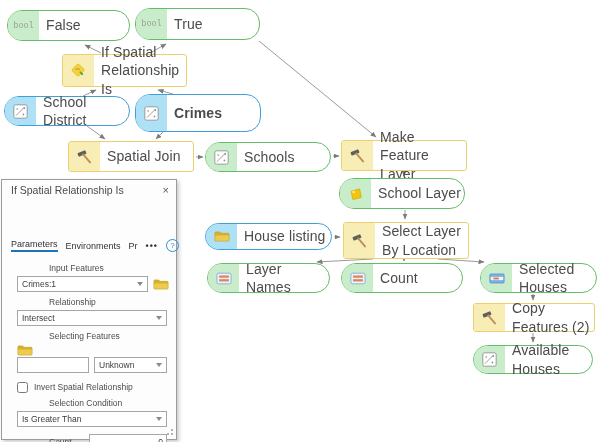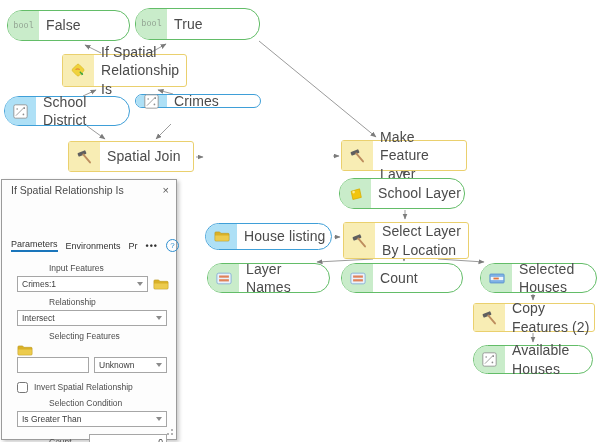--- a/index.html
+++ b/index.html
@@ -116,21 +116,21 @@
           <rect x="1" y="1" width="16" height="16" rx="2" fill="#fff" stroke="#8c8c8c"></rect>
           <line x1="3.5" y1="14" x2="14" y2="3.5" stroke="#8c8c8c"></line>
           <circle cx="5" cy="6" r="1" fill="#8c8c8c"></circle>
           <circle cx="12.5" cy="12.5" r="1" fill="#8c8c8c"></circle>
           <circle cx="13.5" cy="5" r="1" fill="#8c8c8c"></circle>
         </svg>
     </div>
     <div class="nlabel">School District</div>
   </div>
 
-  <div class="node data blue" style="left:135px;top:94px;width:126px;height:14px;">
+  <div class="node data blue" style="left:135px;top:94px;width:126px;height:38px;font-weight:bold;">
     <div class="cap">
       <svg width="15" height="15" viewBox="0 0 18 18">
           <rect x="1" y="1" width="16" height="16" rx="2" fill="#fff" stroke="#8c8c8c"></rect>
           <line x1="3.5" y1="14" x2="14" y2="3.5" stroke="#8c8c8c"></line>
           <circle cx="5" cy="6" r="1" fill="#8c8c8c"></circle>
           <circle cx="12.5" cy="12.5" r="1" fill="#8c8c8c"></circle>
           <circle cx="13.5" cy="5" r="1" fill="#8c8c8c"></circle>
         </svg>
     </div>
     <div class="nlabel">Crimes</div>
@@ -139,114 +139,126 @@
   <div class="node tool" style="left:68px;top:141px;width:126px;height:31px;">
     <div class="cap">
       <svg width="17" height="17" viewBox="0 0 20 20">
           <rect x="2" y="4.2" width="10" height="4.4" rx="1" transform="rotate(-22 7 6.4)" fill="#5f5f5f"></rect>
           <line x1="8.5" y1="7.5" x2="16.5" y2="17" stroke="#bd8d5e" stroke-width="2.2" stroke-linecap="round"></line>
         </svg>
     </div>
     <div class="nlabel">Spatial Join</div>
   </div>
 
-
-  <div class="node tool" style="left:341px;top:140px;width:126px;height:31px;">
-    <div class="cap">
-      <svg width="17" height="17" viewBox="0 0 20 20">
-          <rect x="2" y="4.2" width="10" height="4.4" rx="1" transform="rotate(-22 7 6.4)" fill="#5f5f5f"></rect>
-          <line x1="8.5" y1="7.5" x2="16.5" y2="17" stroke="#bd8d5e" stroke-width="2.2" stroke-linecap="round"></line>
-        </svg>
-    </div>
-    <div class="nlabel">Make Feature Layer</div>
-  </div>
-
-  <div class="node data green" style="left:339px;top:178px;width:126px;height:31px;">
-    <div class="cap">
-      <svg width="16" height="16" viewBox="0 0 18 18">
-          <path d="M3.5 6 L13 3.2 L15 12.8 L5.5 15.2 Z" fill="#f2c50f" stroke="#d4a900" stroke-width="0.8"></path>
-          <circle cx="6.3" cy="6.8" r="1.5" fill="#fbe98c"></circle>
-        </svg>
-    </div>
-    <div class="nlabel">School Layer</div>
-  </div>
-
-  <div class="node data blue" style="left:205px;top:223px;width:127px;height:27px;">
-    <div class="cap">
-      <svg width="16" height="13" viewBox="0 0 18 14">
-          <path d="M1 3 Q1 1.8 2.2 1.8 L6.3 1.8 L7.8 3.4 L15.8 3.4 Q17 3.4 17 4.6 L17 11 Q17 12.2 15.8 12.2 L2.2 12.2 Q1 12.2 1 11 Z" fill="#d9b128" stroke="#bb9517" stroke-width="0.6"></path>
-          <path d="M1.4 6 L16.6 6 L16.6 11 Q16.6 11.8 15.8 11.8 L2.2 11.8 Q1.4 11.8 1.4 11 Z" fill="#eccb4e"></path>
-        </svg>
-    </div>
-    <div class="nlabel">House listing</div>
-  </div>
-
-  <div class="node tool" style="left:343px;top:222px;width:126px;height:37px;">
-    <div class="cap">
-      <svg width="17" height="17" viewBox="0 0 20 20">
-          <rect x="2" y="4.2" width="10" height="4.4" rx="1" transform="rotate(-22 7 6.4)" fill="#5f5f5f"></rect>
-          <line x1="8.5" y1="7.5" x2="16.5" y2="17" stroke="#bd8d5e" stroke-width="2.2" stroke-linecap="round"></line>
-        </svg>
-    </div>
-    <div class="nlabel">Select Layer By Location</div>
-  </div>
-
-  <div class="node data green" style="left:207px;top:263px;width:123px;height:30px;">
-    <div class="cap">
-      <svg width="16" height="13" viewBox="0 0 18 14">
-          <rect x="1" y="1" width="16" height="12" rx="2" fill="#eaf2fb" stroke="#85aed6"></rect>
-          <rect x="3.5" y="3.6" width="11" height="2.5" fill="#e0825a"></rect>
-          <rect x="3.5" y="7.8" width="11" height="2.5" fill="#e0825a"></rect>
-        </svg>
-    </div>
-    <div class="nlabel">Layer Names</div>
-  </div>
-
-  <div class="node data green" style="left:341px;top:263px;width:122px;height:30px;">
-    <div class="cap">
-      <svg width="16" height="13" viewBox="0 0 18 14">
-          <rect x="1" y="1" width="16" height="12" rx="2" fill="#eaf2fb" stroke="#85aed6"></rect>
-          <rect x="3.5" y="3.6" width="11" height="2.5" fill="#e0825a"></rect>
-          <rect x="3.5" y="7.8" width="11" height="2.5" fill="#e0825a"></rect>
-        </svg>
-    </div>
-    <div class="nlabel">Count</div>
-  </div>
-
-  <div class="node data green" style="left:480px;top:263px;width:117px;height:30px;">
-    <div class="cap">
-      <svg width="16" height="11" viewBox="0 0 18 12">
-          <rect x="1" y="1" width="16" height="10" rx="1" fill="#7fb2e5" stroke="#5b94cf"></rect>
-          <rect x="2" y="4.2" width="14" height="3.6" fill="#eef5fc"></rect>
-          <rect x="5" y="5" width="6" height="2" fill="#e0763c"></rect>
-        </svg>
-    </div>
-    <div class="nlabel">Selected Houses</div>
-  </div>
-
-  <div class="node tool" style="left:473px;top:303px;width:122px;height:29px;">
-    <div class="cap">
-      <svg width="17" height="17" viewBox="0 0 20 20">
-          <rect x="2" y="4.2" width="10" height="4.4" rx="1" transform="rotate(-22 7 6.4)" fill="#5f5f5f"></rect>
-          <line x1="8.5" y1="7.5" x2="16.5" y2="17" stroke="#bd8d5e" stroke-width="2.2" stroke-linecap="round"></line>
-        </svg>
-    </div>
-    <div class="nlabel">Copy Features (2)</div>
-  </div>
-
-  <div class="node data green" style="left:473px;top:345px;width:120px;height:29px;">
+  <div class="node data green" style="left:205px;top:142px;width:126px;height:30px;">
     <div class="cap">
       <svg width="15" height="15" viewBox="0 0 18 18">
           <rect x="1" y="1" width="16" height="16" rx="2" fill="#fff" stroke="#8c8c8c"></rect>
           <line x1="3.5" y1="14" x2="14" y2="3.5" stroke="#8c8c8c"></line>
           <circle cx="5" cy="6" r="1" fill="#8c8c8c"></circle>
           <circle cx="12.5" cy="12.5" r="1" fill="#8c8c8c"></circle>
           <circle cx="13.5" cy="5" r="1" fill="#8c8c8c"></circle>
         </svg>
     </div>
+    <div class="nlabel">Schools</div>
+  </div>
+
+  <div class="node tool" style="left:341px;top:140px;width:126px;height:31px;">
+    <div class="cap">
+      <svg width="17" height="17" viewBox="0 0 20 20">
+          <rect x="2" y="4.2" width="10" height="4.4" rx="1" transform="rotate(-22 7 6.4)" fill="#5f5f5f"></rect>
+          <line x1="8.5" y1="7.5" x2="16.5" y2="17" stroke="#bd8d5e" stroke-width="2.2" stroke-linecap="round"></line>
+        </svg>
+    </div>
+    <div class="nlabel">Make Feature Layer</div>
+  </div>
+
+  <div class="node data green" style="left:339px;top:178px;width:126px;height:31px;">
+    <div class="cap">
+      <svg width="16" height="16" viewBox="0 0 18 18">
+          <path d="M3.5 6 L13 3.2 L15 12.8 L5.5 15.2 Z" fill="#f2c50f" stroke="#d4a900" stroke-width="0.8"></path>
+          <circle cx="6.3" cy="6.8" r="1.5" fill="#fbe98c"></circle>
+        </svg>
+    </div>
+    <div class="nlabel">School Layer</div>
+  </div>
+
+  <div class="node data blue" style="left:205px;top:223px;width:127px;height:27px;">
+    <div class="cap">
+      <svg width="16" height="13" viewBox="0 0 18 14">
+          <path d="M1 3 Q1 1.8 2.2 1.8 L6.3 1.8 L7.8 3.4 L15.8 3.4 Q17 3.4 17 4.6 L17 11 Q17 12.2 15.8 12.2 L2.2 12.2 Q1 12.2 1 11 Z" fill="#d9b128" stroke="#bb9517" stroke-width="0.6"></path>
+          <path d="M1.4 6 L16.6 6 L16.6 11 Q16.6 11.8 15.8 11.8 L2.2 11.8 Q1.4 11.8 1.4 11 Z" fill="#eccb4e"></path>
+        </svg>
+    </div>
+    <div class="nlabel">House listing</div>
+  </div>
+
+  <div class="node tool" style="left:343px;top:222px;width:126px;height:37px;">
+    <div class="cap">
+      <svg width="17" height="17" viewBox="0 0 20 20">
+          <rect x="2" y="4.2" width="10" height="4.4" rx="1" transform="rotate(-22 7 6.4)" fill="#5f5f5f"></rect>
+          <line x1="8.5" y1="7.5" x2="16.5" y2="17" stroke="#bd8d5e" stroke-width="2.2" stroke-linecap="round"></line>
+        </svg>
+    </div>
+    <div class="nlabel">Select Layer By Location</div>
+  </div>
+
+  <div class="node data green" style="left:207px;top:263px;width:123px;height:30px;">
+    <div class="cap">
+      <svg width="16" height="13" viewBox="0 0 18 14">
+          <rect x="1" y="1" width="16" height="12" rx="2" fill="#eaf2fb" stroke="#85aed6"></rect>
+          <rect x="3.5" y="3.6" width="11" height="2.5" fill="#e0825a"></rect>
+          <rect x="3.5" y="7.8" width="11" height="2.5" fill="#e0825a"></rect>
+        </svg>
+    </div>
+    <div class="nlabel">Layer Names</div>
+  </div>
+
+  <div class="node data green" style="left:341px;top:263px;width:122px;height:30px;">
+    <div class="cap">
+      <svg width="16" height="13" viewBox="0 0 18 14">
+          <rect x="1" y="1" width="16" height="12" rx="2" fill="#eaf2fb" stroke="#85aed6"></rect>
+          <rect x="3.5" y="3.6" width="11" height="2.5" fill="#e0825a"></rect>
+          <rect x="3.5" y="7.8" width="11" height="2.5" fill="#e0825a"></rect>
+        </svg>
+    </div>
+    <div class="nlabel">Count</div>
+  </div>
+
+  <div class="node data green" style="left:480px;top:263px;width:117px;height:30px;">
+    <div class="cap">
+      <svg width="16" height="11" viewBox="0 0 18 12">
+          <rect x="1" y="1" width="16" height="10" rx="1" fill="#7fb2e5" stroke="#5b94cf"></rect>
+          <rect x="2" y="4.2" width="14" height="3.6" fill="#eef5fc"></rect>
+          <rect x="5" y="5" width="6" height="2" fill="#e0763c"></rect>
+        </svg>
+    </div>
+    <div class="nlabel">Selected Houses</div>
+  </div>
+
+  <div class="node tool" style="left:473px;top:303px;width:122px;height:29px;">
+    <div class="cap">
+      <svg width="17" height="17" viewBox="0 0 20 20">
+          <rect x="2" y="4.2" width="10" height="4.4" rx="1" transform="rotate(-22 7 6.4)" fill="#5f5f5f"></rect>
+          <line x1="8.5" y1="7.5" x2="16.5" y2="17" stroke="#bd8d5e" stroke-width="2.2" stroke-linecap="round"></line>
+        </svg>
+    </div>
+    <div class="nlabel">Copy Features (2)</div>
+  </div>
+
+  <div class="node data green" style="left:473px;top:345px;width:120px;height:29px;">
+    <div class="cap">
+      <svg width="15" height="15" viewBox="0 0 18 18">
+          <rect x="1" y="1" width="16" height="16" rx="2" fill="#fff" stroke="#8c8c8c"></rect>
+          <line x1="3.5" y1="14" x2="14" y2="3.5" stroke="#8c8c8c"></line>
+          <circle cx="5" cy="6" r="1" fill="#8c8c8c"></circle>
+          <circle cx="12.5" cy="12.5" r="1" fill="#8c8c8c"></circle>
+          <circle cx="13.5" cy="5" r="1" fill="#8c8c8c"></circle>
+        </svg>
+    </div>
     <div class="nlabel">Available Houses</div>
   </div>
 
   <div class="dialog">
     <div class="dlg-title">
       <span class="t">If Spatial Relationship Is</span>
       <span class="x">×</span>
     </div>
     <div class="tabs">
       <span class="tab active">Parameters</span>

